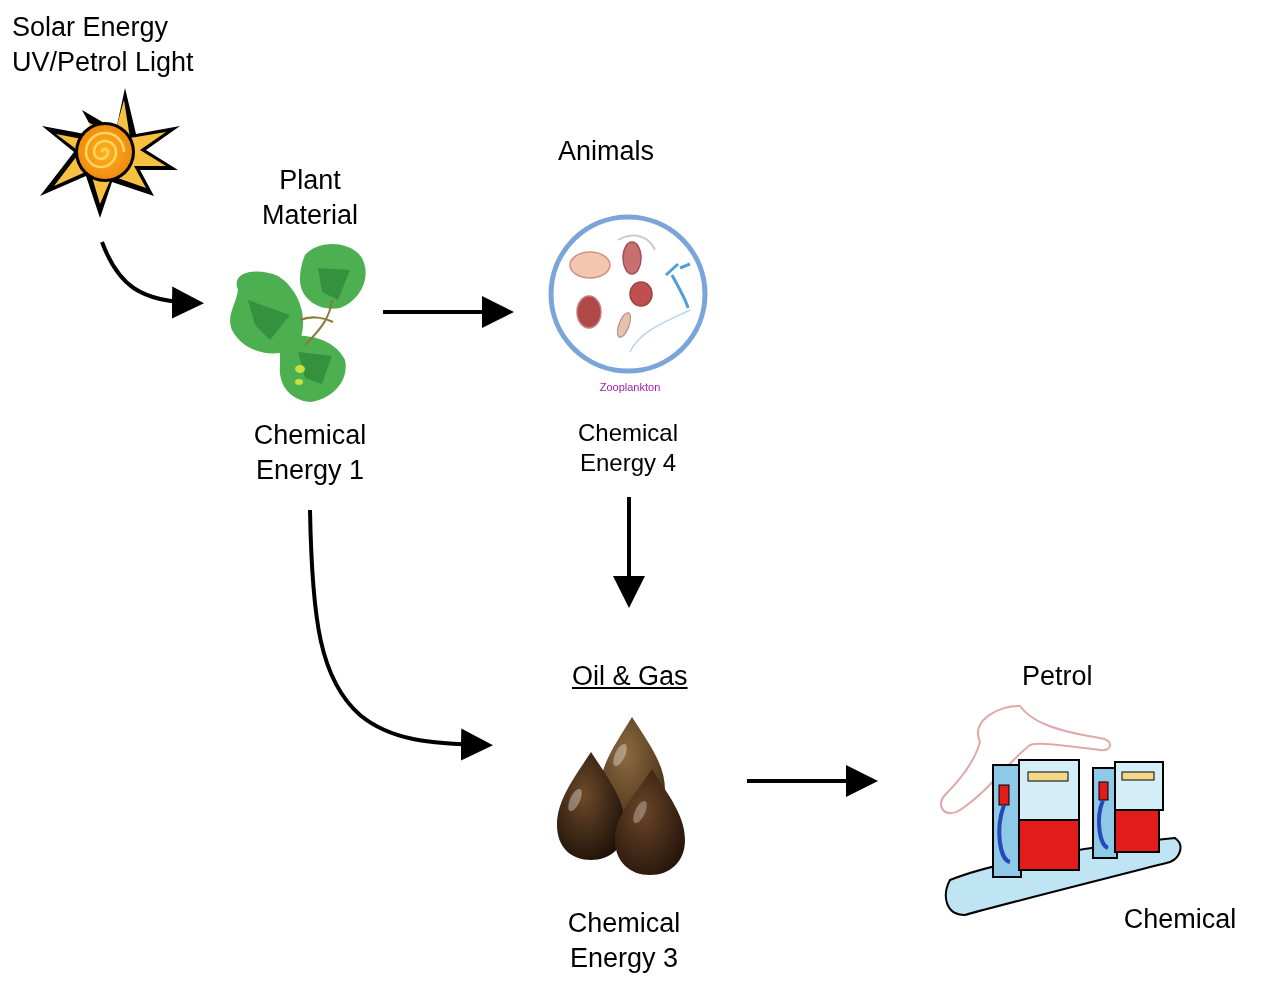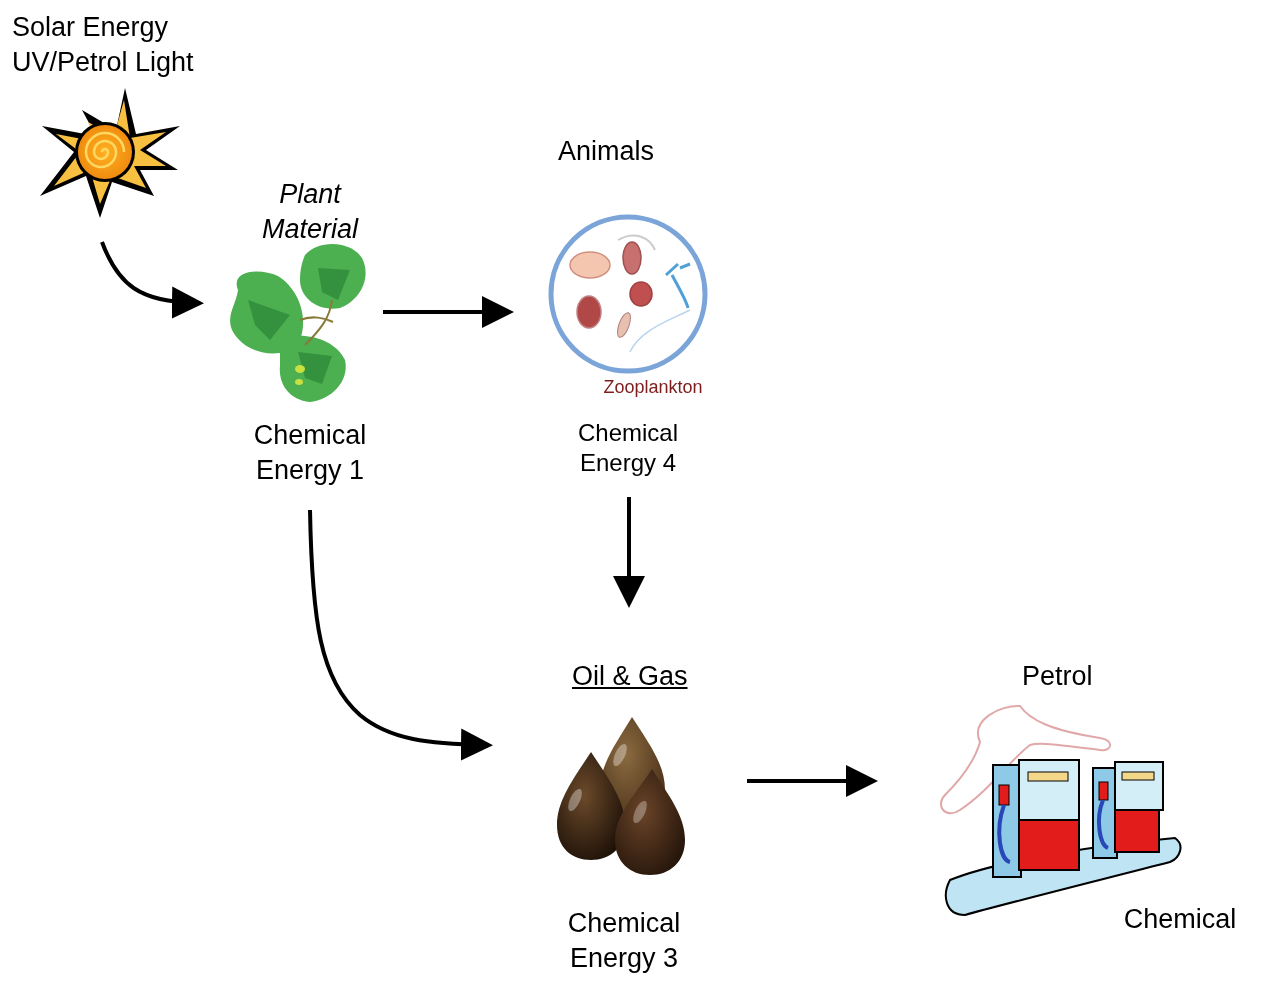--- a/index.html
+++ b/index.html
@@ -101,33 +101,33 @@
     <path d="M310,510 C312,620 320,680 360,715 C390,740 430,744 485,745" marker-end="url(#ah)"></path>
     <path d="M747,781 L870,781" marker-end="url(#ah)"></path>
   </g>
 </svg>
 
 <div class="label" style="left:12px; top:10px;">
   <div>Solar Energy</div>
   <div>UV/Petrol Light</div>
 </div>
 
-<div class="label center" style="left:230px; top:177px; width:160px;font-style:italic;">
+<div class="label center" style="left:230px; top:163px; width:160px;">
   <div>Plant</div>
   <div>Material</div>
 </div>
 
 <div class="label center" style="left:220px; top:418px; width:180px;">
   <div>Chemical</div>
   <div>Energy 1</div>
 </div>
 
 <div class="label" style="left:558px; top:134px;">Animals</div>
 
-<div class="label center" style="left:593px; top:378px; width:120px; font-size:18px; line-height:18px; color:#7f1d1d;">Zooplankton</div>
+<div class="label center" style="left:570px; top:378px; width:120px; font-size:11px; line-height:18px; color:#a21caf;">Zooplankton</div>
 
 <div class="label center small" style="left:548px; top:418px; width:160px;">
   <div>Chemical</div>
   <div>Energy 4</div>
 </div>
 
 <div class="label" style="left:572px; top:659px;text-decoration:underline;">Oil &amp; Gas</div>
 
 <div class="label center" style="left:534px; top:906px; width:180px;">
   <div>Chemical</div>

